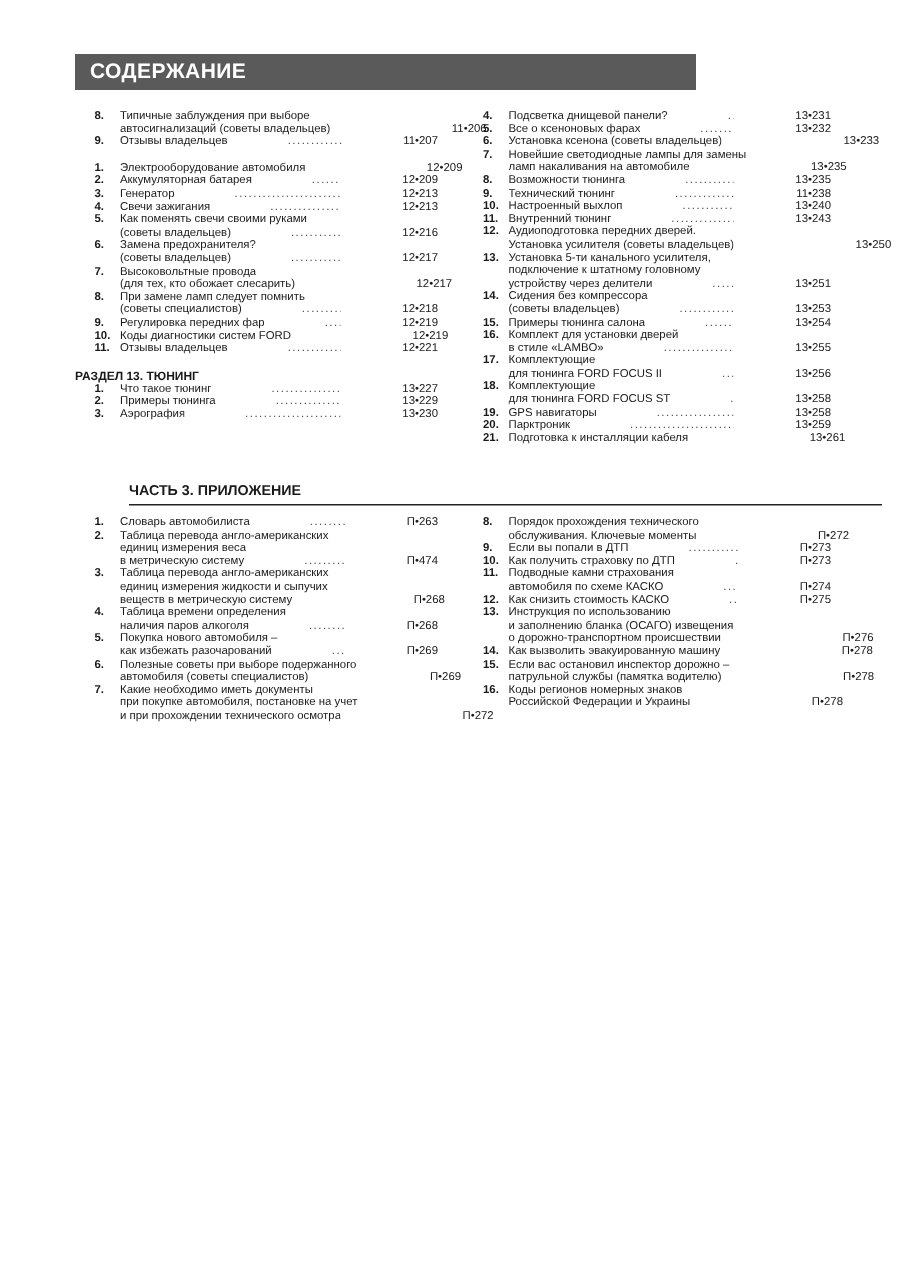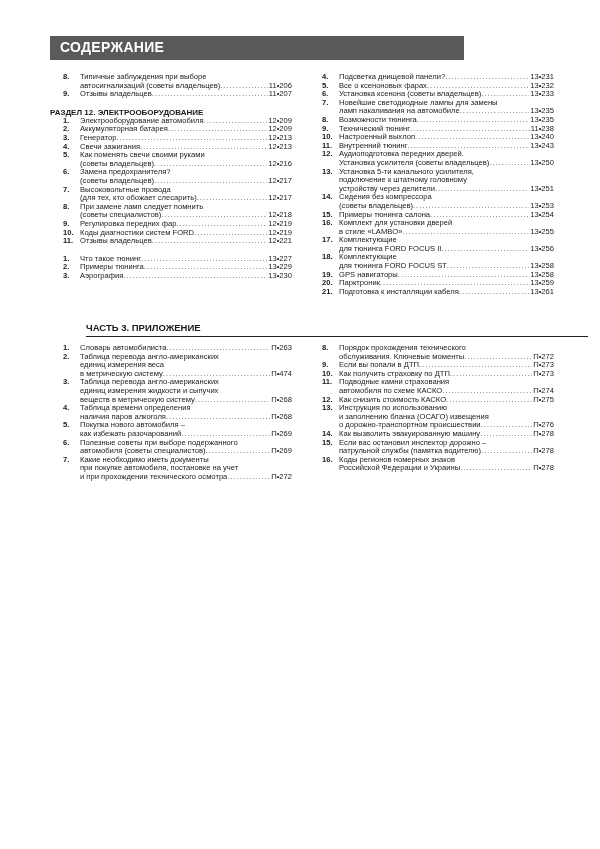--- a/index.html
+++ b/index.html
@@ -15,21 +15,21 @@
   .col-l2 { left: 50px; top: 344px; width: 242px; }
   .col-r2 { left: 322px; top: 344px; width: 232px; }
   .section-head { font-weight: bold; font-size: 8px; margin: 0; line-height: 9px; }
   .gap { height: 9px; }
   .entry { display: flex; }
   .num { width: 17px; flex: none; font-weight: bold; text-align: left; padding-left: 13px; box-sizing: content-box; }
   .col-r1 .num, .col-r2 .num { padding-left: 0; }
   .col-l1 .num, .col-l2 .num { padding-left: 13px; }
   .body { flex: 1; min-width: 0; }
   .line { display: block; white-space: nowrap; overflow: hidden; }
-  .last { display: flex; }
+  .last { display: flex; gap: 40px; }
   .last .txt { white-space: nowrap; flex: none; max-width: 78%; overflow: hidden; }
   .dots { flex: 1; overflow: hidden; white-space: nowrap; color: #444; }
   .dots::before { content: "..............................................................................................................."; letter-spacing: 1px; }
   .page { flex: none; white-space: nowrap; padding-left: 1px; }
   .part-head { position: absolute; left: 50px; top: 322px; width: 502px; font-weight: bold;
                font-size: 9.5px; border-bottom: 1px solid #222; padding-bottom: 3px; margin-left: 36px; }
 </style>
 </head>
 <body>
 
@@ -55,21 +55,20 @@
         <span class="body">
           <span class="last">
             <span class="txt">Отзывы владельцев</span>
             <span class="dots"></span>
             <span class="page">11•207</span>
           </span>
         </span>
       </div>
     </div>
   <div class="gap"></div>
-  <div class="section-head">РАЗДЕЛ 12. ЭЛЕКТРООБОРУДОВАНИЕ</div>
   <div>
       <div class="entry">
         <span class="num">1.</span>
         <span class="body">
           <span class="last">
             <span class="txt">Электрооборудование автомобиля</span>
             <span class="dots"></span>
             <span class="page">12•209</span>
           </span>
         </span>
@@ -173,20 +172,21 @@
         <span class="body">
           <span class="last">
             <span class="txt">Отзывы владельцев</span>
             <span class="dots"></span>
             <span class="page">12•221</span>
           </span>
         </span>
       </div>
     </div>
   <div class="gap"></div>
+  <div class="section-head">РАЗДЕЛ 13. ТЮНИНГ</div>
   <div>
       <div class="entry">
         <span class="num">1.</span>
         <span class="body">
           <span class="last">
             <span class="txt">Что такое тюнинг</span>
             <span class="dots"></span>
             <span class="page">13•227</span>
           </span>
         </span>

